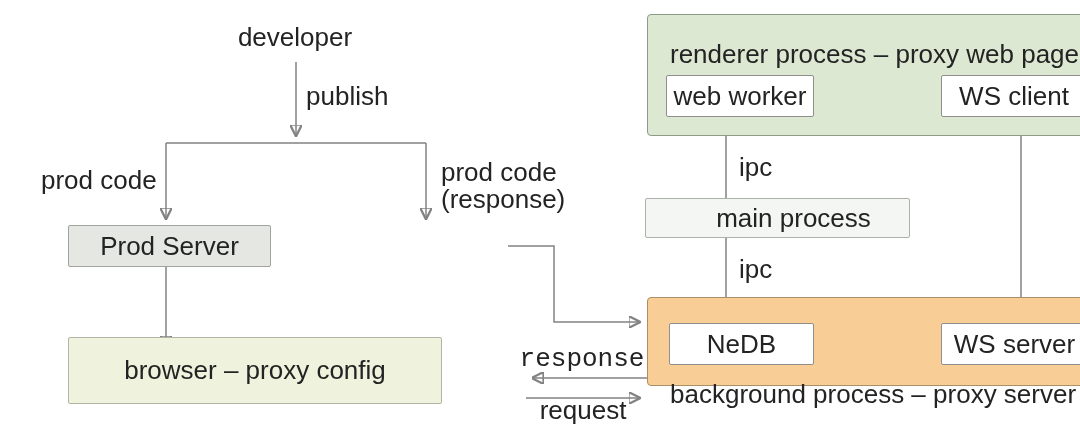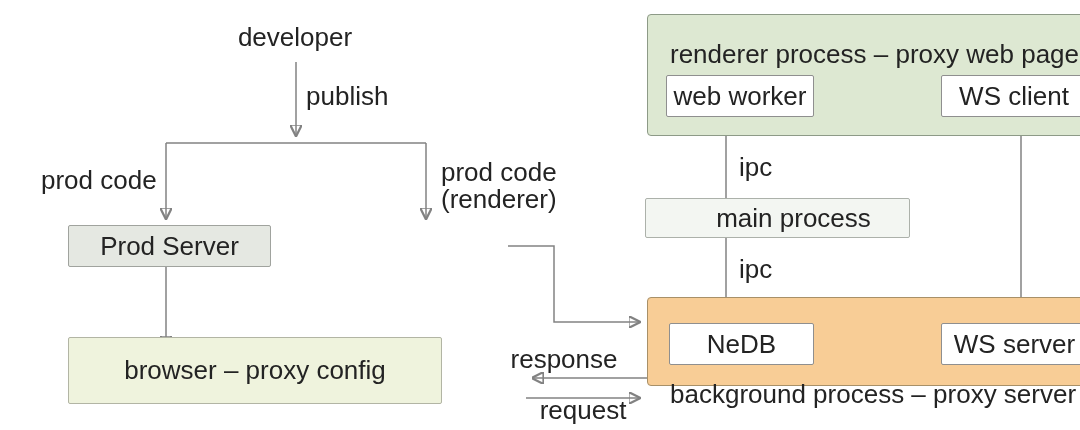--- a/index.html
+++ b/index.html
@@ -119,25 +119,25 @@
     <path d="M993,322 V122" marker-end="url(#arr)"></path>
     <path d="M912,96 H792" marker-end="url(#arr)"></path>
     <path d="M785,343 H905" marker-end="url(#arr)"></path>
   </svg>
 
   <div class="flabel ccenter" style="left:267px; top:38px;">developer</div>
   <div class="flabel vcenter" style="left:278px; top:97px;">publish</div>
   <div class="flabel vcenter" style="left:13px; top:181px;">prod code</div>
   <div class="flabel" style="left:413px; top:159px;">
     <div>prod code</div>
-    <div>(renderer)</div>
+    <div>(response)</div>
   </div>
   <div class="flabel vcenter" style="left:711px; top:168px;">ipc</div>
   <div class="flabel vcenter" style="left:711px; top:270px;">ipc</div>
-  <div class="flabel ccenter" style="left:536px; top:360px;">response</div>
+  <div class="flabel ccenter" style="left:554px; top:360px;font-family:Liberation Mono, monospace;">response</div>
   <div class="flabel ccenter" style="left:555px; top:411px;">request</div>
   <div class="small-label" style="left:847px; top:82px;">postMessage</div>
   <div class="small-label" style="left:847px; top:331px;">updateNotify</div>
 
   <div class="node server-box" style="left:40px; top:225px; width:203px; height:42px;">Prod Server</div>
   <div class="node browser-box" style="left:40px; top:337px; width:374px; height:67px;">browser – proxy config</div>
   <div class="node main-box" style="left:617px; top:198px; width:265px; height:40px;">main process</div>
 
   <div class="group renderer-group" style="left:619px; top:14px; width:453px; height:122px;">
     <div class="group-title" style="left:22px; top:39px;">renderer process – proxy web page</div>

